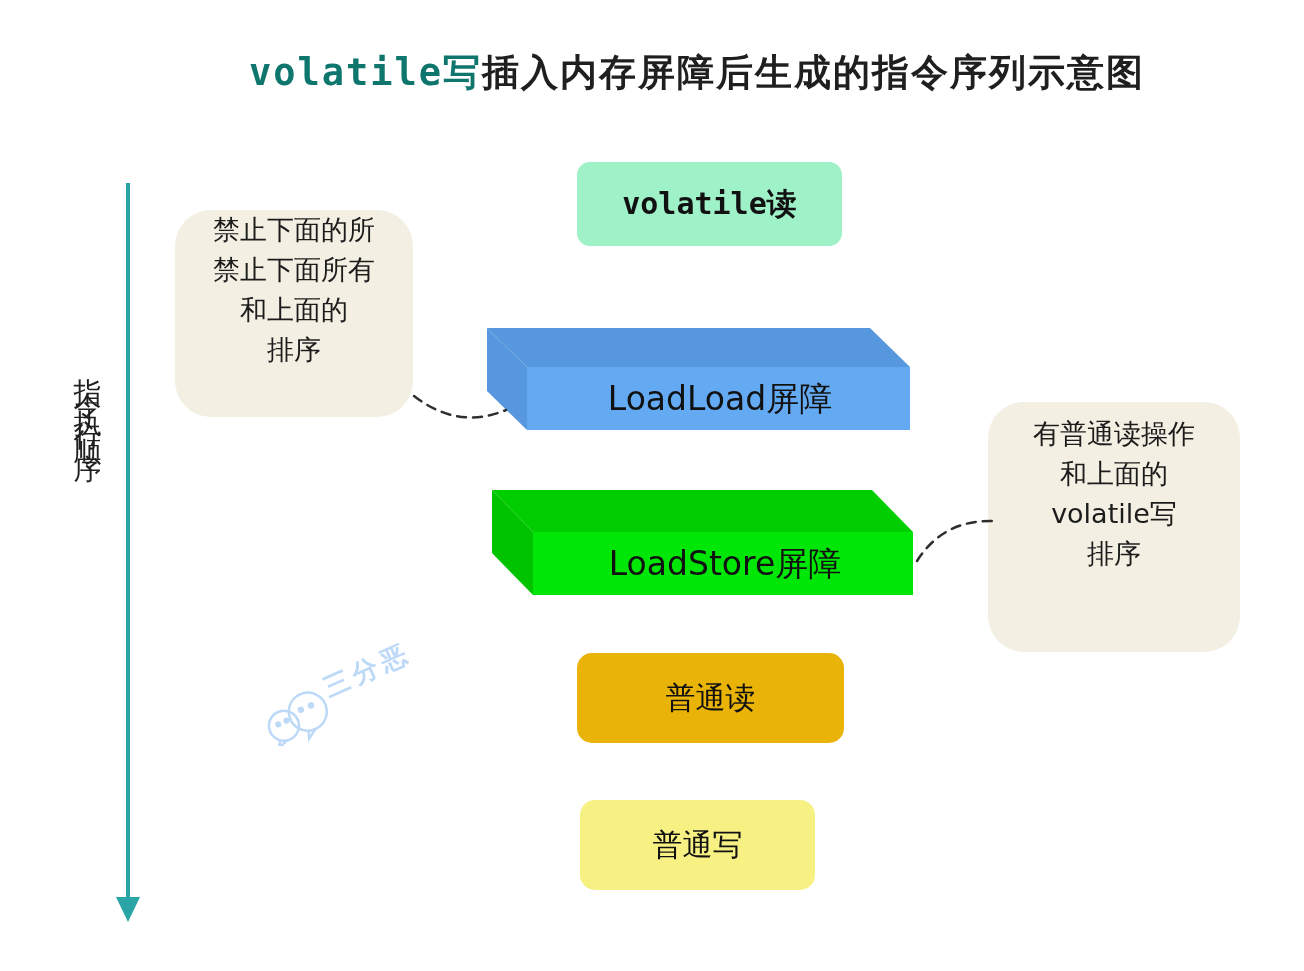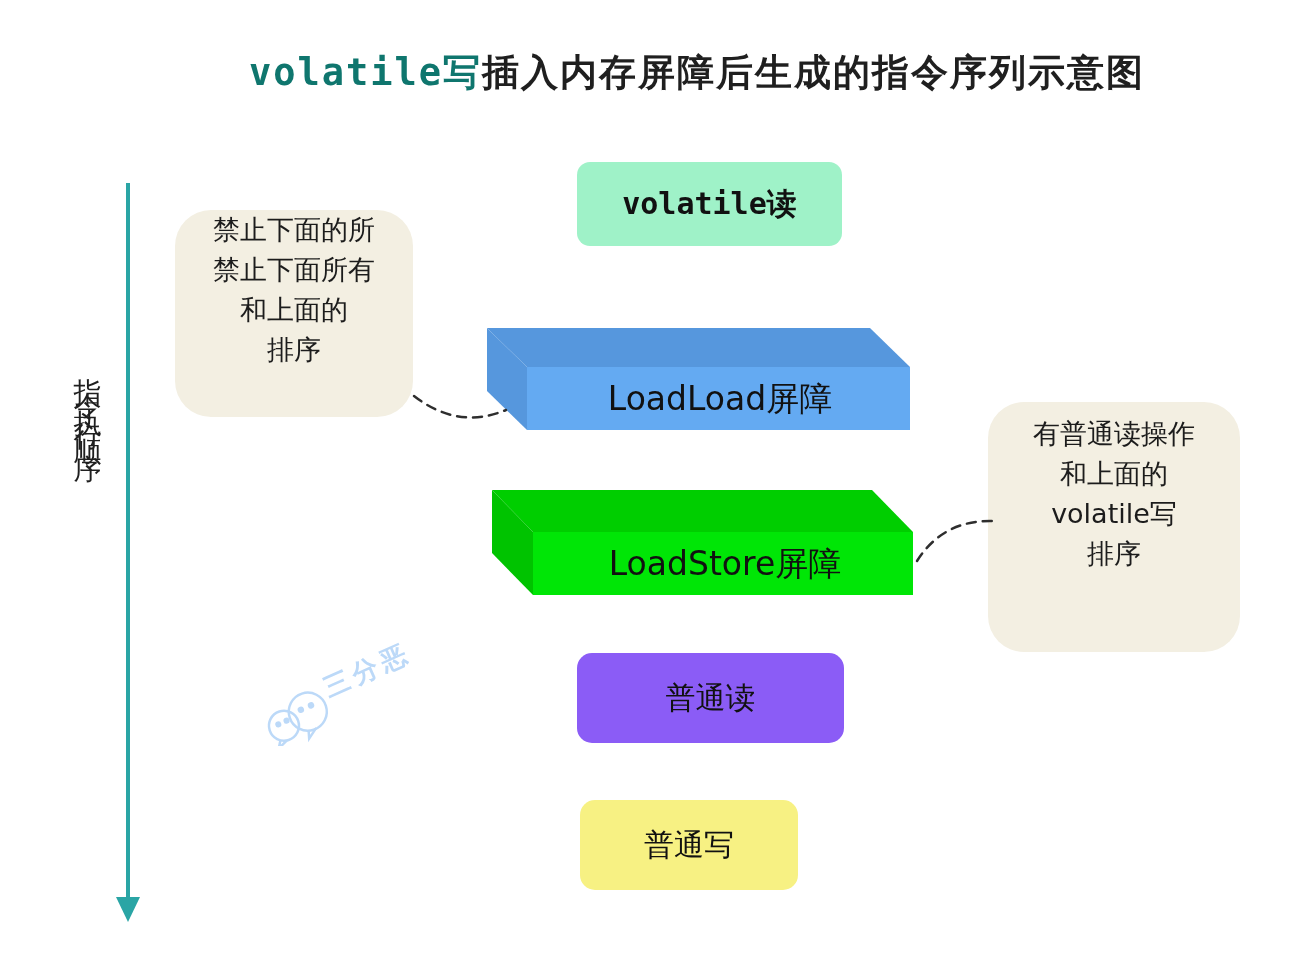--- a/index.html
+++ b/index.html
@@ -25,22 +25,22 @@
     writing-mode:vertical-rl;text-orientation:upright;
     font-size:28px;letter-spacing:15px;color:#1f1f1f;
   }
   
   .box{
     position:absolute;display:flex;align-items:center;justify-content:center;
     font-size:30px;color:#111;margin-left:7px;
   }
   .box-volatile-read{left:570px;top:162px;width:265px;height:84px;border-radius:13px;
     background:#9ff2c8;font-weight:bold;font-family:"DejaVu Sans Mono","Liberation Mono",monospace;}
-  .box-normal-read{left:570px;top:653px;width:267px;height:90px;border-radius:15px;background:#8b5cf6;}
-  .box-normal-write{left:573px;top:800px;width:218px;height:90px;border-radius:15px;background:#f7f183;}
+  .box-normal-read{left:570px;top:653px;width:267px;height:90px;border-radius:15px;background:#eab308;}
+  .box-normal-write{left:573px;top:800px;width:235px;height:90px;border-radius:15px;background:#f7f183;}
   
   .slab{position:absolute;}
   .slab-blue{left:480px;top:320px;}
   .slab-green{left:488px;top:483px;}
   .slab text{font-size:33px;fill:#111;font-family:"DejaVu Sans","Liberation Sans",sans-serif;}
   
   .note{
     position:absolute;background:#f3efe2;border-radius:36px;
     text-align:center;font-size:27px;line-height:40px;color:#1c1c1c;
   }

